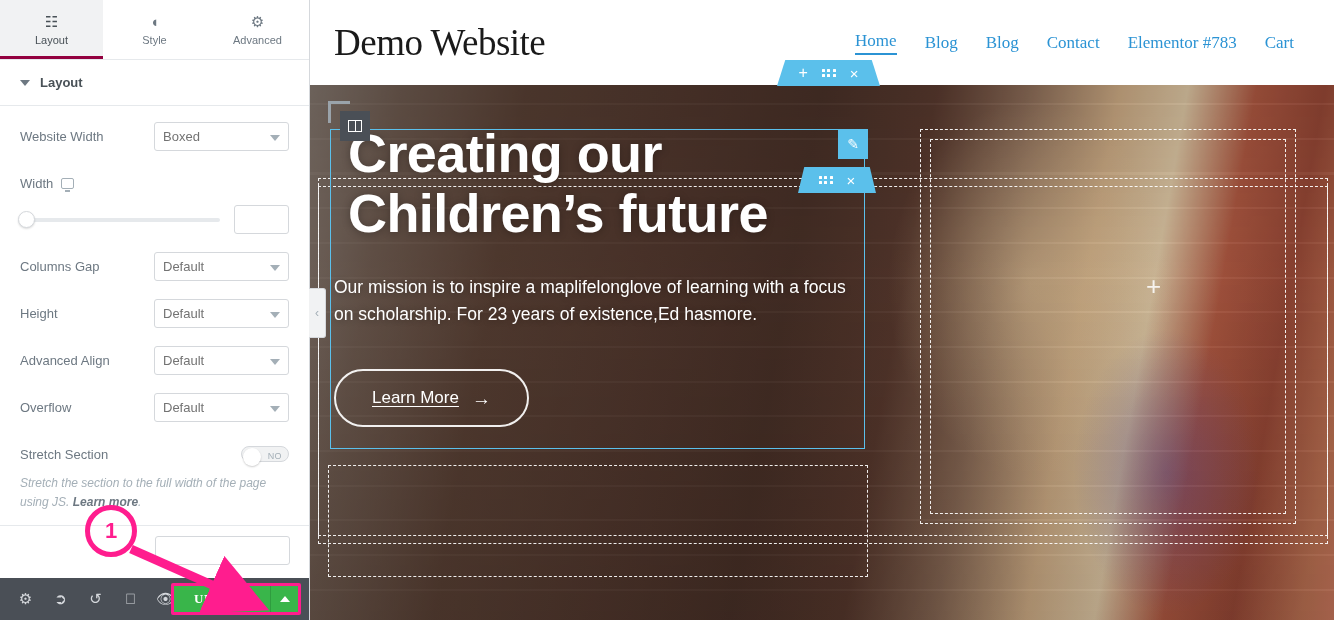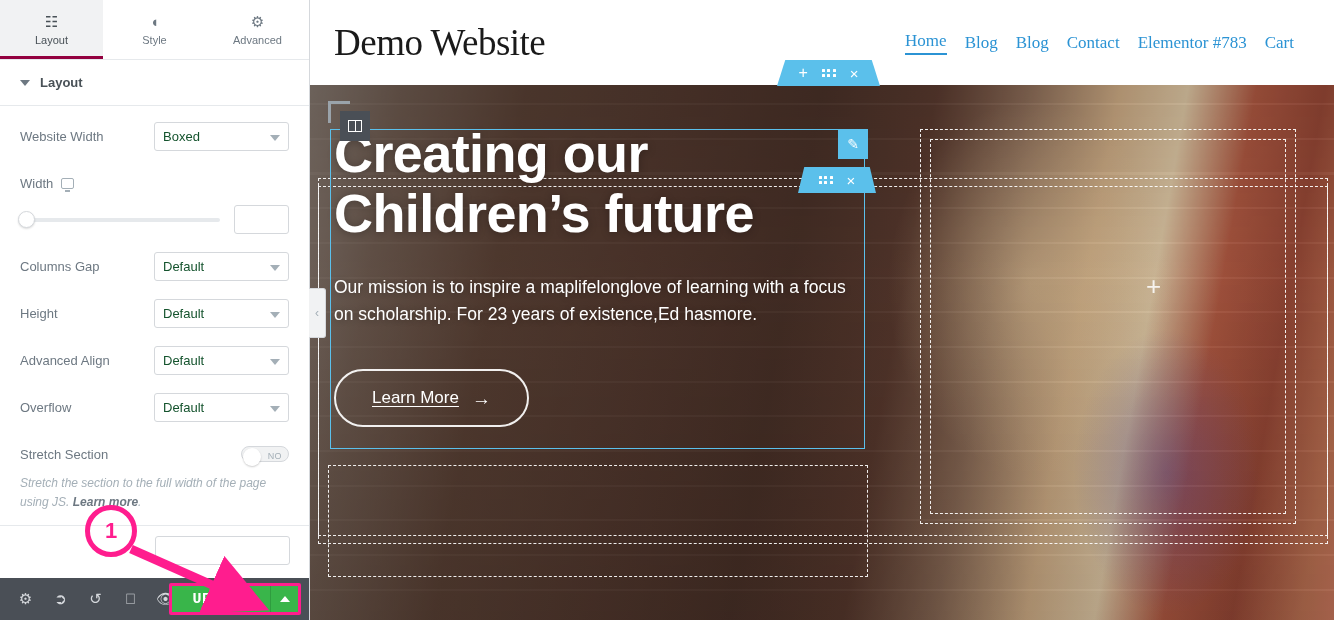--- a/index.html
+++ b/index.html
@@ -103,21 +103,21 @@
   .ctrl .lab {
     flex: 1;
     font-size: 13px; color: #6d7882;
     display: flex; align-items: center; gap: 8px;
   }
   .select {
     width: 135px; height: 29px;
     border: 1px solid #d5d8dc;
     border-radius: 3px;
     background: #fff;
-    font-size: 13px; color: #14532d;
+    font-size: 13px; color: #737373;
     display: flex; align-items: center;
     padding: 0 8px;
     position: relative;
     cursor: pointer;
   }
   .select .sel-caret {
     position: absolute; right: 8px; top: 50%;
     margin-top: -2px;
     width: 0; height: 0;
     border-left: 5px solid transparent;
@@ -213,25 +213,25 @@
     cursor: pointer;
   }
   .update-wrap {
     position: absolute; right: 8px; top: 5px;
     display: flex; height: 32px;
     border: 3px solid #ff1d8e;
     border-radius: 2px;
   }
   .update-btn {
     background: #39b54a; color: #fff;
-    font-size: 15px; font-weight: bold; letter-spacing: .6px;
+    font-size: 13px; font-weight: bold; letter-spacing: .6px;
     border: none;
     padding: 0 20px;
     cursor: pointer;
-    font-family: Liberation Mono, monospace;
+    font-family: Liberation Serif, serif;
   }
   .update-caret {
     background: #39b54a;
     border-left: 1px solid #2f9c3f;
     width: 28px;
     display: flex; align-items: center; justify-content: center;
     cursor: pointer;
   }
   .caret-up-w {
     width: 0; height: 0;
@@ -273,21 +273,21 @@
   }
   .site-title {
     font-family: "Liberation Serif", serif;
     font-size: 37px;
     color: #1a1a1a;
     font-weight: normal;
     letter-spacing: -.5px;
   }
   .site-nav {
     margin-left: auto;
-    display: flex; align-items: center; gap: 18px;
+    display: flex; align-items: center; gap: 28px;
   }
   .site-nav a {
     font-family: "Liberation Serif", serif;
     font-size: 17px;
     color: #2b93d4;
     text-decoration: none;
     cursor: pointer;
   }
   .site-nav a.active { border-bottom: 2px solid #2b93d4; padding-bottom: 2px; }
 
@@ -333,21 +333,21 @@
   .col-left { width: 528px; position: relative; padding-top: 2px; }
   .col-right { flex: 1; position: relative; }
 
   .hero-h1 {
     font-size: 54px;
     font-weight: bold;
     color: #fff;
     line-height: 1.12;
     letter-spacing: -.6px;
     text-shadow: 0 1px 8px rgba(0,0,0,.28);
-    padding: 6px 2px 0 2px;
+    padding: 6px 2px 0 16px;
   }
   .hero-p {
     margin-top: 30px;
     font-size: 17.5px;
     color: #fff;
     line-height: 1.55;
     max-width: 546px;
     text-shadow: 0 1px 6px rgba(0,0,0,.3);
     padding-left: 2px;
   }

